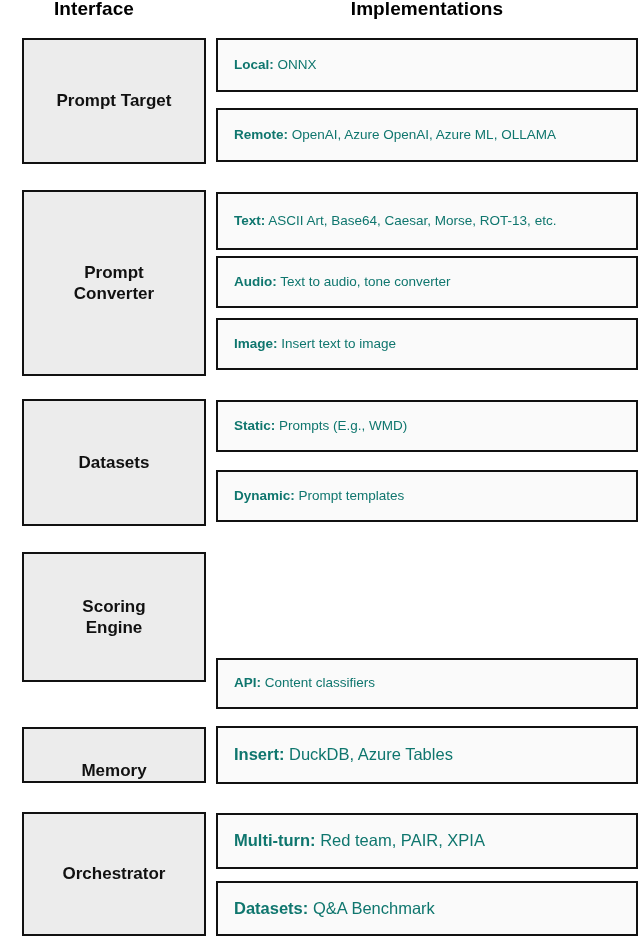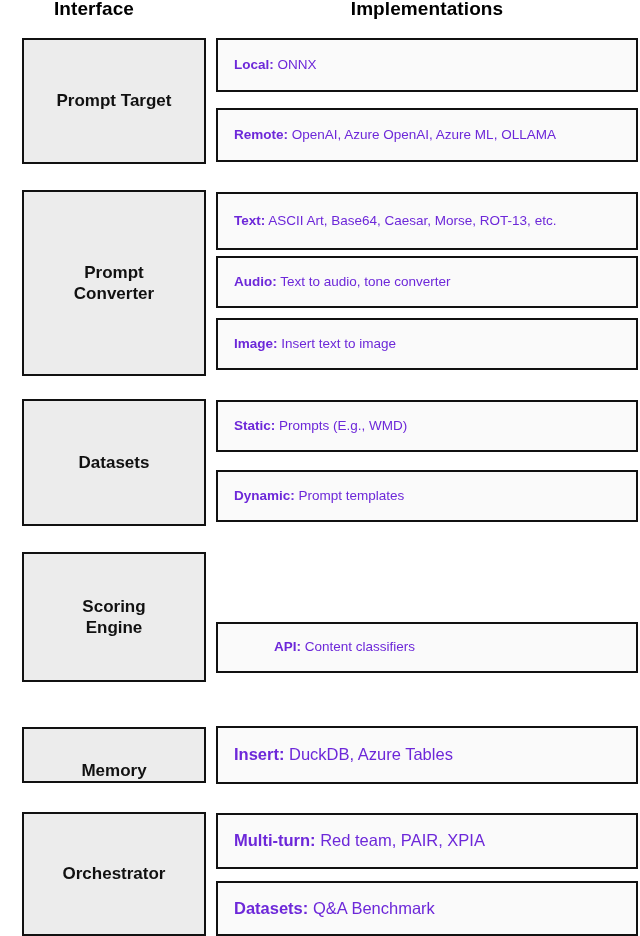--- a/index.html
+++ b/index.html
@@ -62,21 +62,21 @@
   .impl-box {
     background: #fafafa;
     left: 216px;
     width: 422px;
     justify-content: flex-start;
   }
   .impl-label {
     font-size: 13.5px;
     line-height: 1.2;
     padding-left: 16px;
-    color: #6d28d9;
+    color: #0f766e;
     white-space: nowrap;
   }
   .impl-label .k { font-weight: bold; }
   .impl-box.big .impl-label { font-size: 16.5px; }
 </style>
 </head>
 <body>
 
 <div class="canvas">
 
@@ -112,21 +112,21 @@
   <div class="box iface-box" style="top:399px; height:127px;">
     <span class="iface-label">Datasets</span>
   </div>
   <div class="box impl-box" style="top:470px; height:52px;">
     <span class="impl-label"><span class="k">Dynamic:</span><span> Prompt templates</span></span>
   </div>
 
   <div class="box iface-box" style="top:552px; height:130px;">
     <span class="iface-label">Scoring<br>Engine</span>
   </div>
-  <div class="box impl-box" style="top:622px; height:51px;padding-left:40px;">
+  <div class="box impl-box" style="top:658px; height:51px;">
     <span class="impl-label"><span class="k">API:</span><span> Content classifiers</span></span>
   </div>
 
   <div class="box iface-box" style="top:727px; height:56px;align-items:flex-end;">
     <span class="iface-label">Memory</span>
   </div>
   <div class="box impl-box big" style="top:726px; height:58px;">
     <span class="impl-label"><span class="k">Insert:</span><span> DuckDB, Azure Tables</span></span>
   </div>
 

